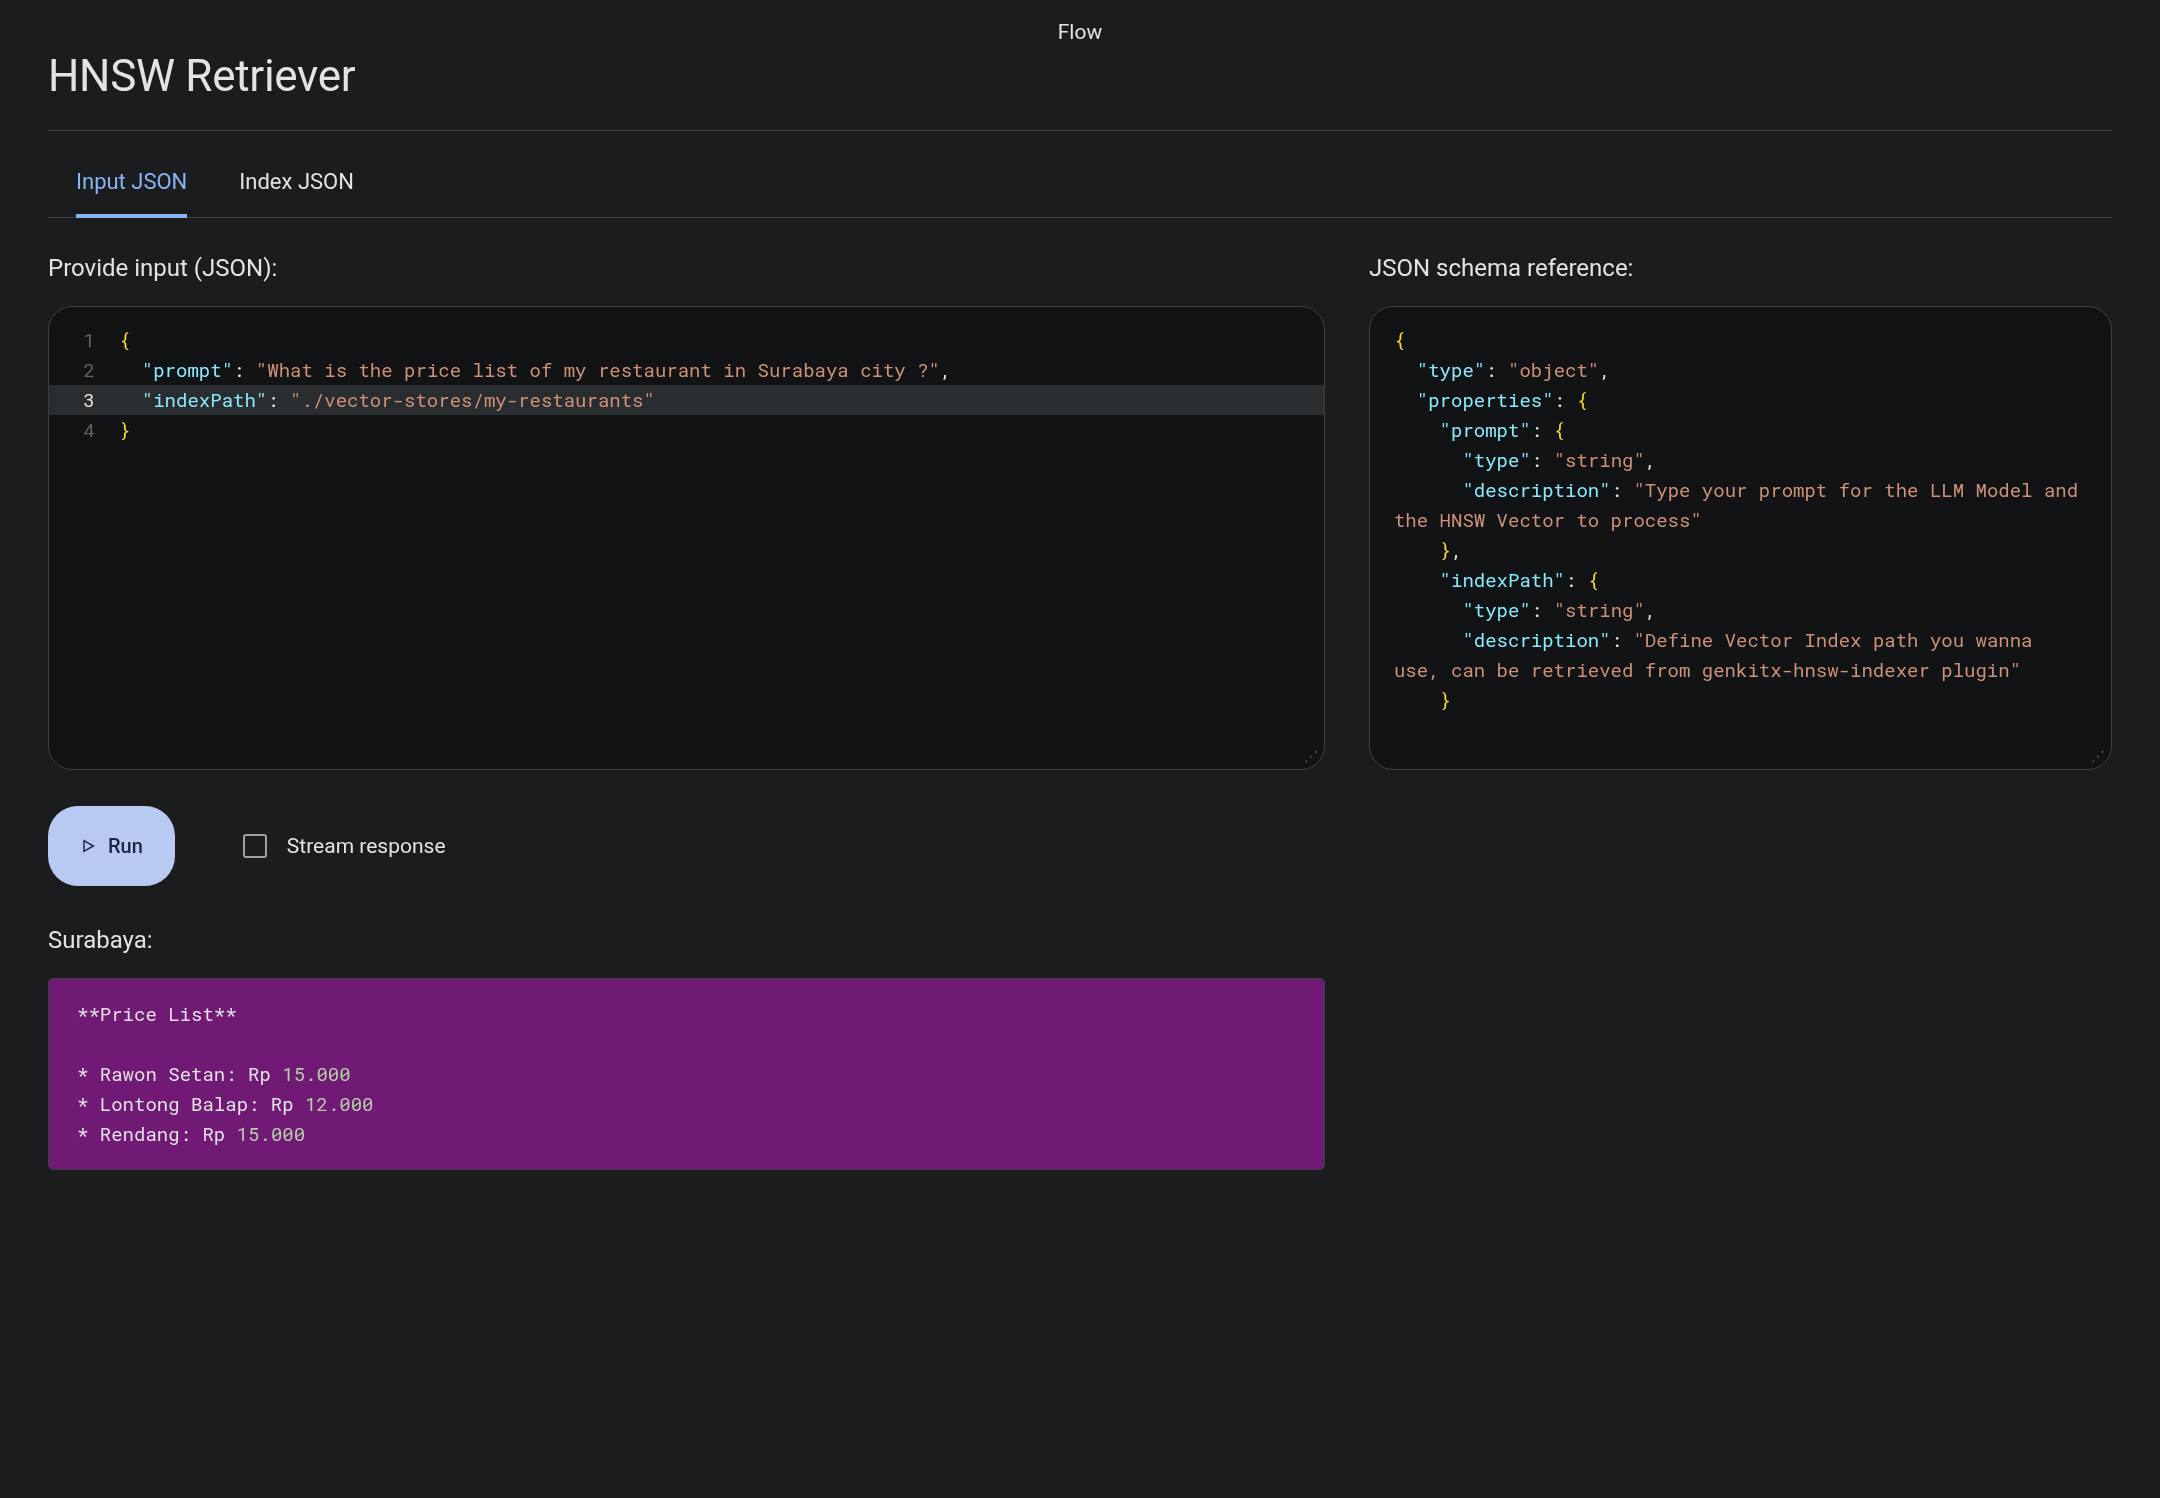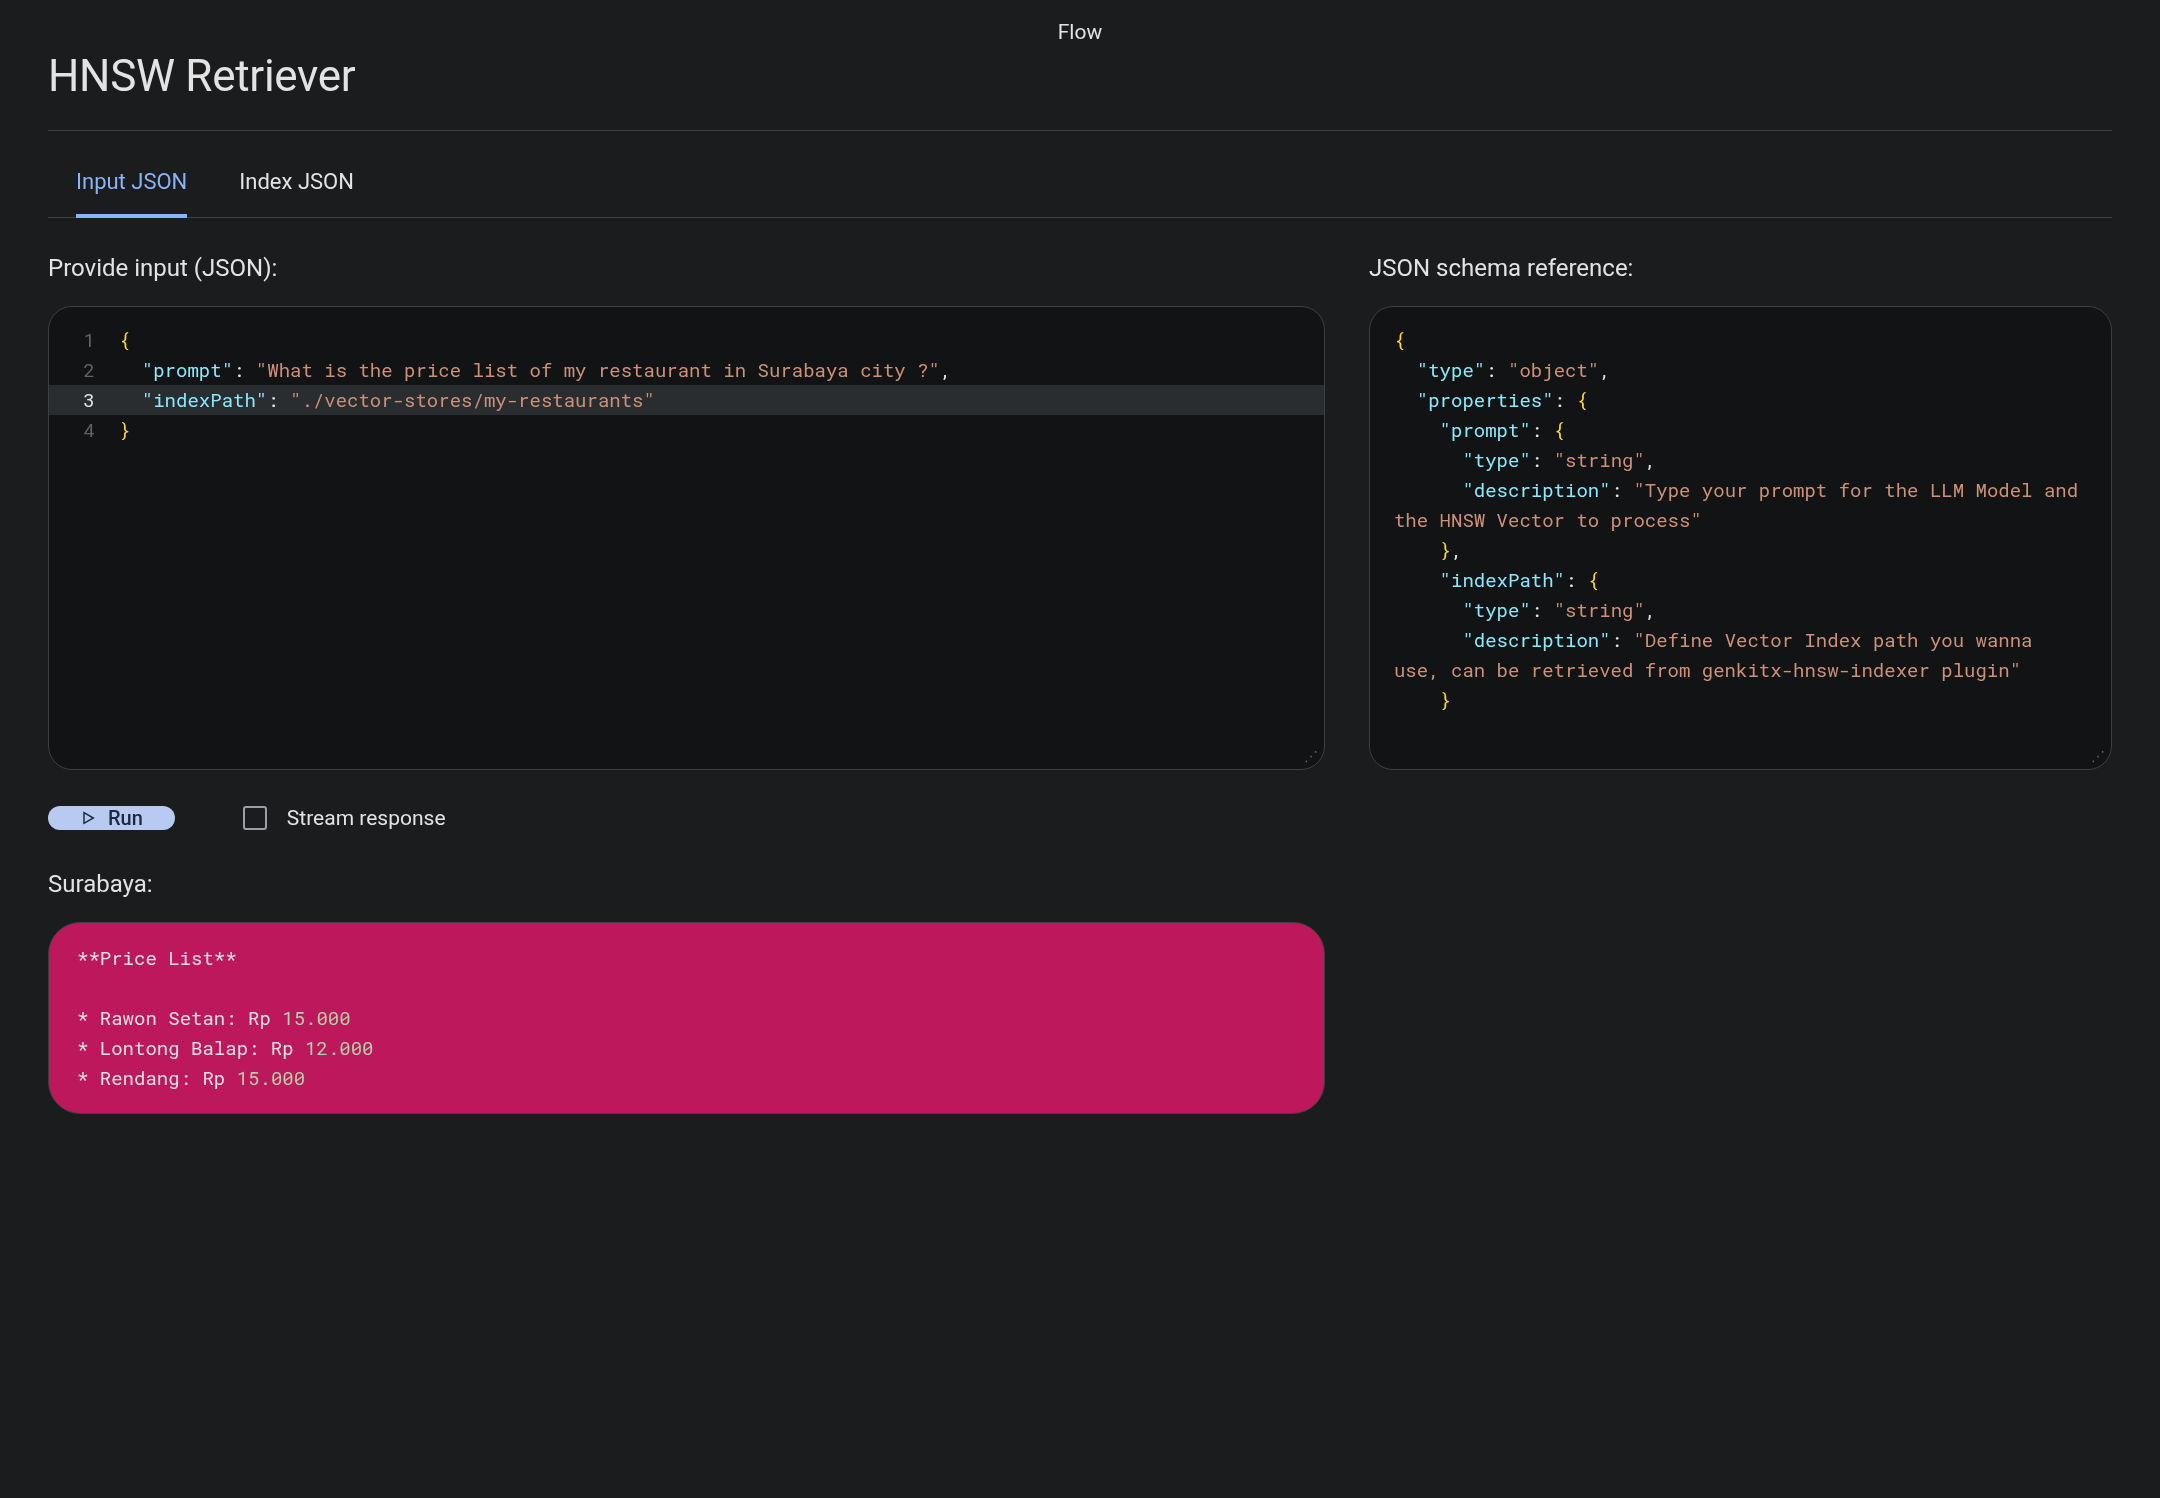--- a/index.html
+++ b/index.html
@@ -158,21 +158,21 @@
       align-items: center;
       gap: 28px;
       margin-top: 36px;
     }
 
     .run-button {
       background-color: #b8caf2;
       color: #1a2841;
       border: none;
       border-radius: 30px;
-      padding: 0 32px;
+      padding: 28px 32px;
       font-size: 20px;
       font-weight: 500;
       cursor: pointer;
       display: flex;
       align-items: center;
       gap: 12px;
       font-family: inherit;
       justify-content: space-between;
     }
 
@@ -199,23 +199,23 @@
     .checkbox-label {
       font-size: 21px;
       color: #e3e3e3;
     }
 
     .response-section {
       margin-top: 40px;
     }
 
     .response-box {
-      background-color: #be185d;
+      background-color: #701a75;
       border: 1px solid #3c4043;
-      border-radius: 32px;
+      border-radius: 5px;
       padding: 20px 28px;
       margin-top: 24px;
       font-family: 'Roboto Mono', 'Courier New', monospace;
       font-size: 19px;
       line-height: 1.58;
       color: #e3e3e3;
     }
     .response-box .price { color: #b5cea8; }
   </style>
 </head>

